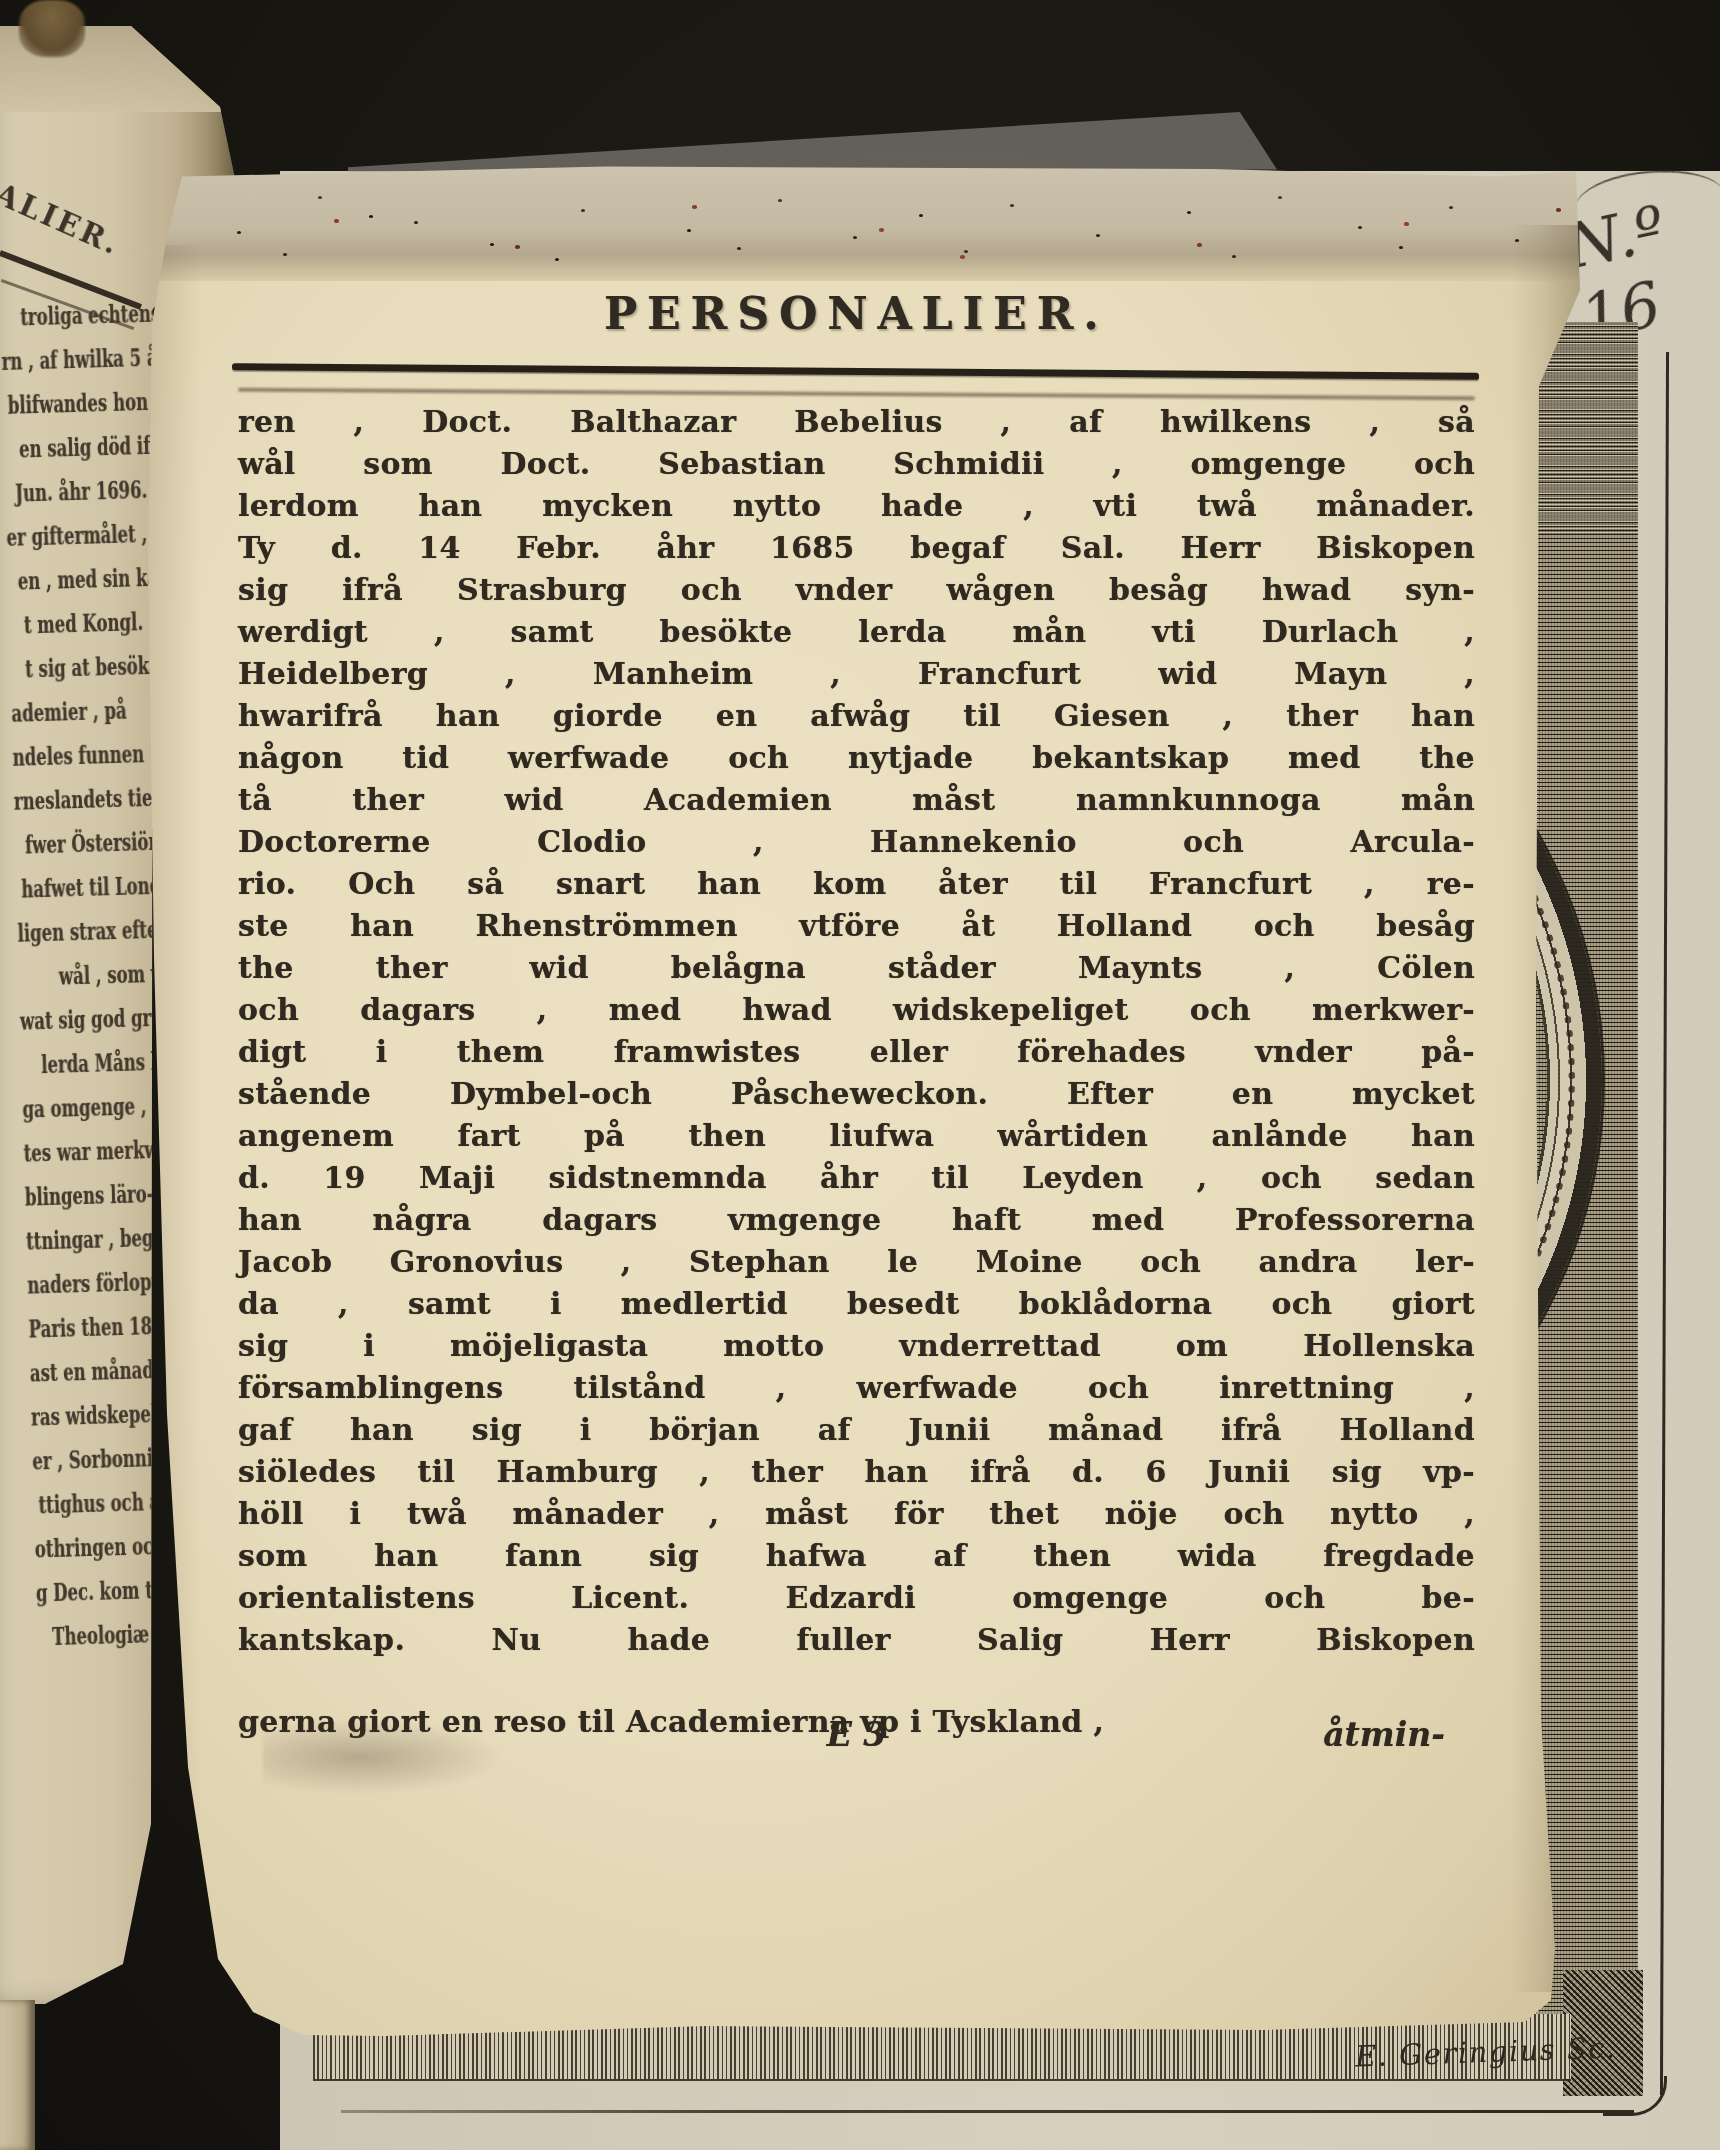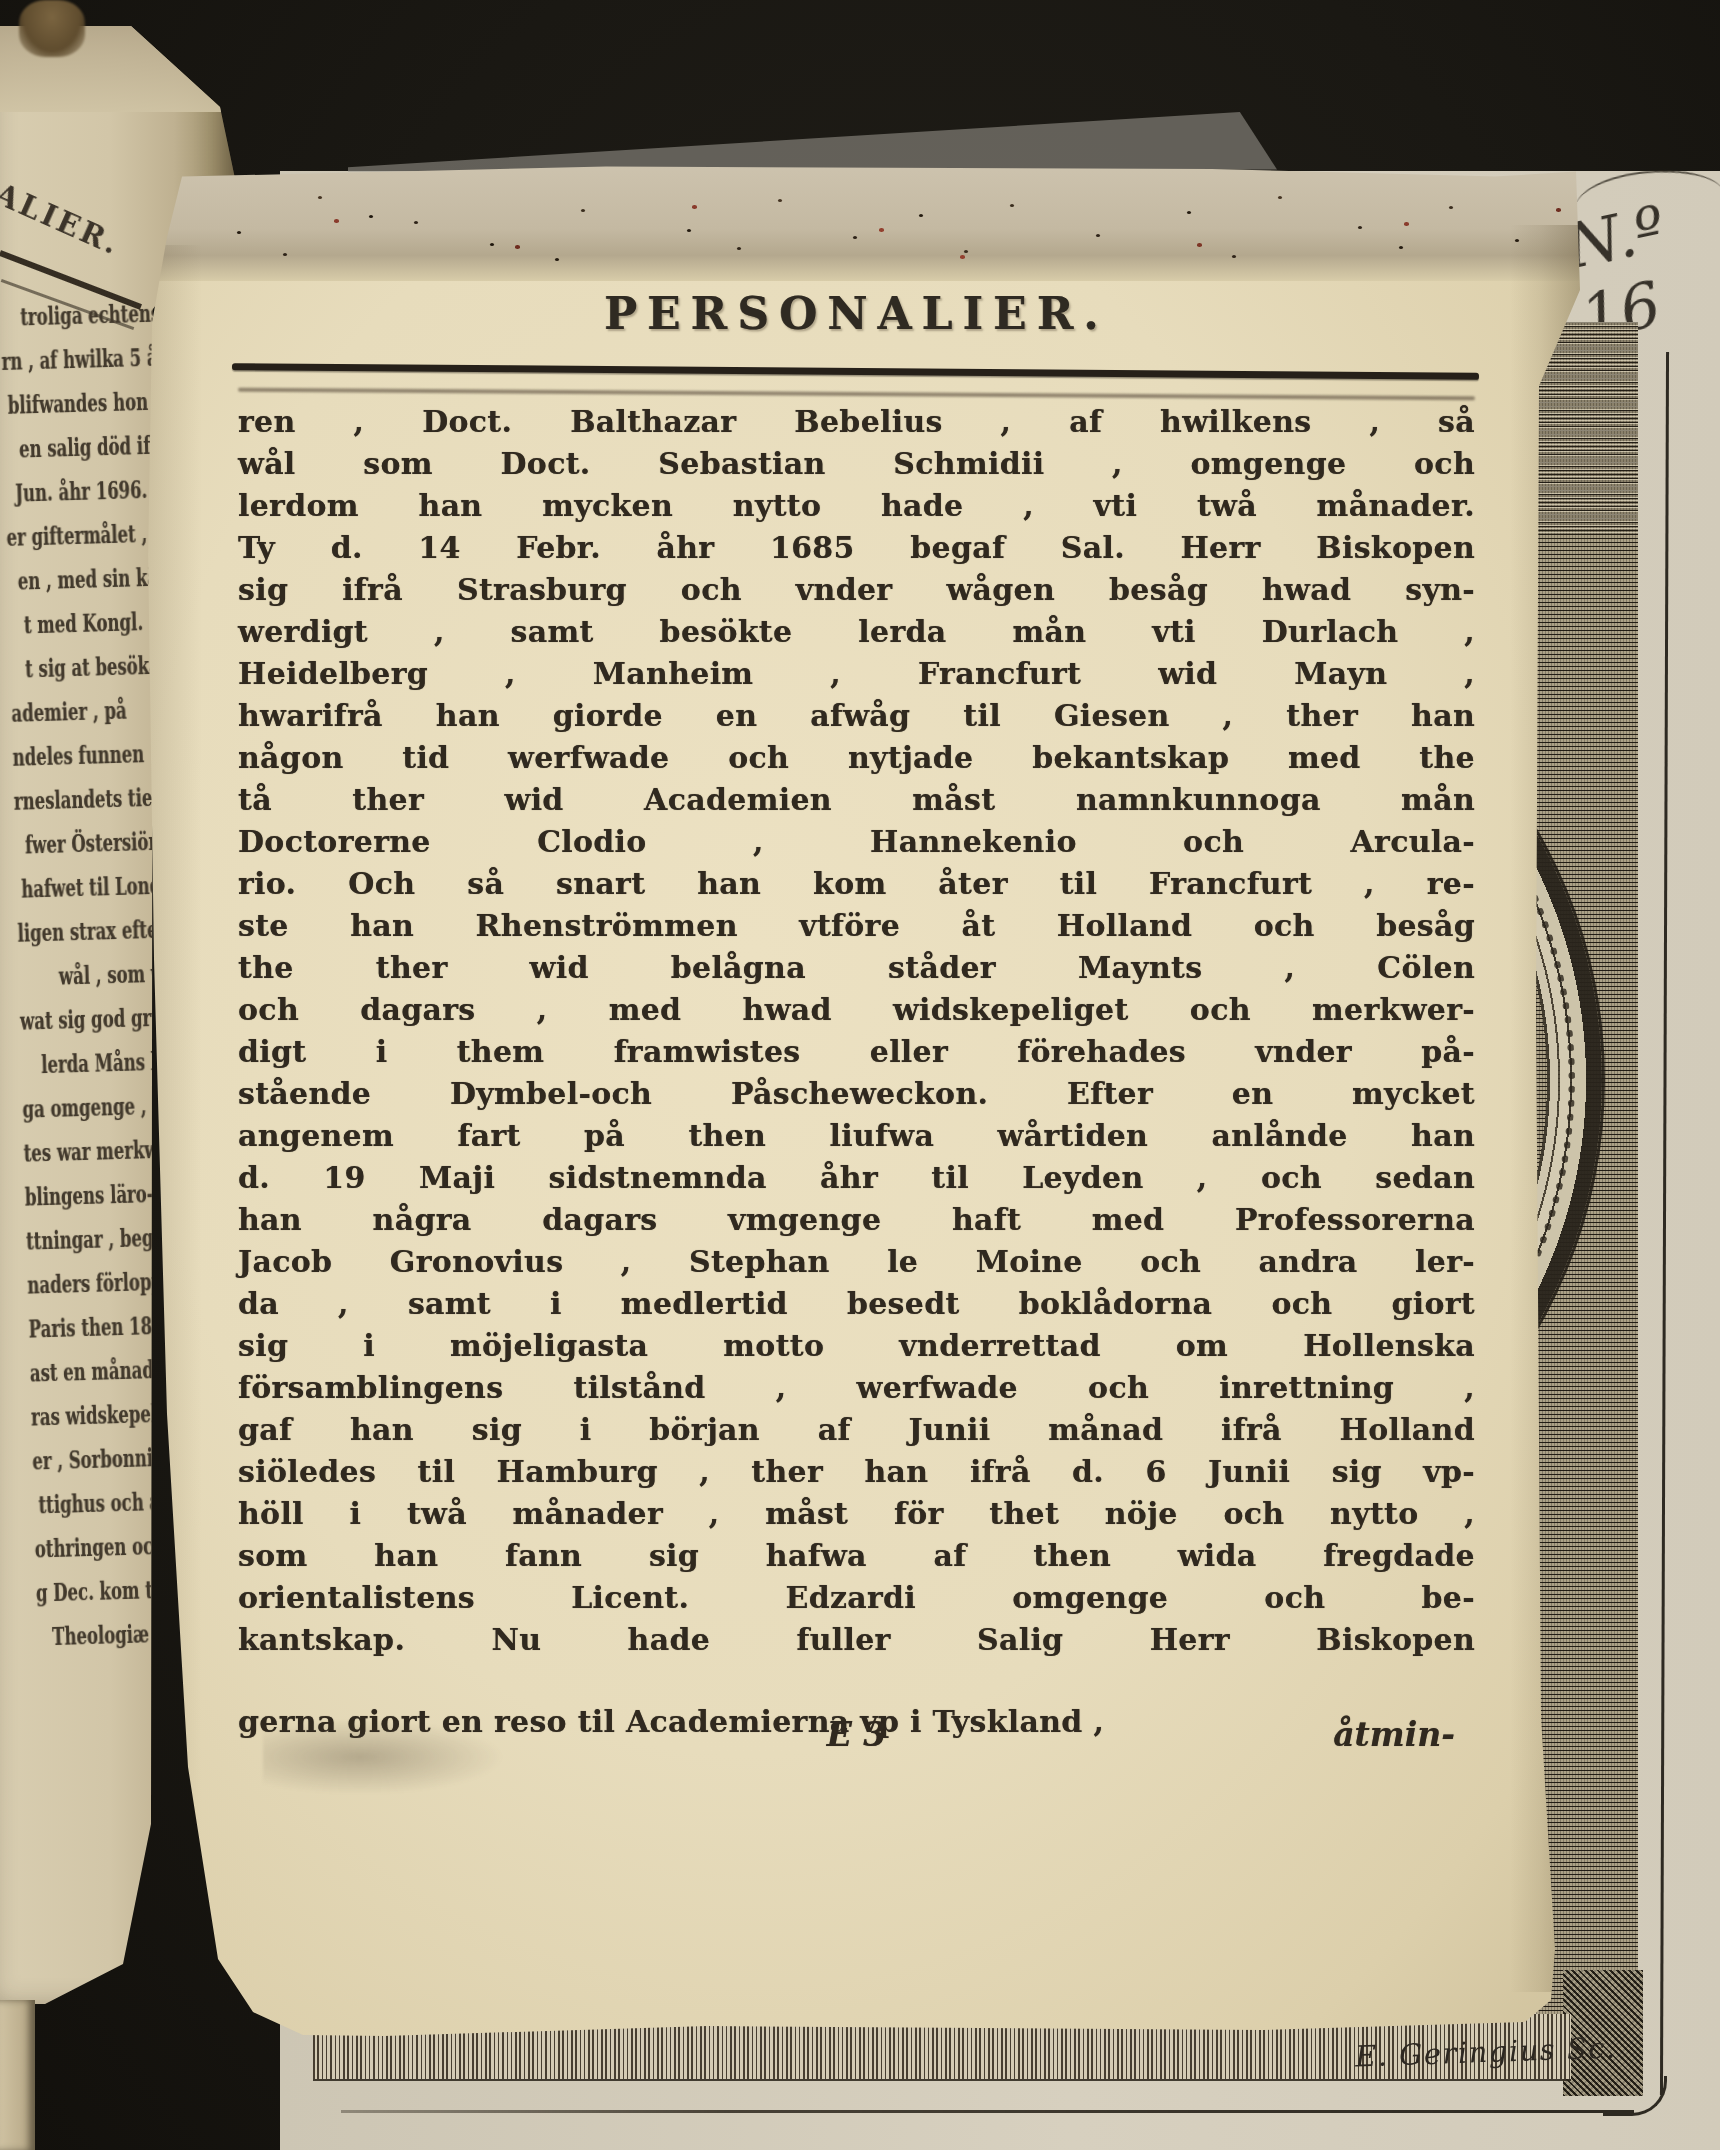--- a/index.html
+++ b/index.html
@@ -101,21 +101,21 @@
   #rule-thin{position:absolute;left:167px;top:228px;width:1237px;height:4px;background:rgba(72,61,45,.55);
     transform:rotate(.4deg);filter:blur(1px);border-radius:2px;}
   #text-block{position:absolute;left:167px;top:237px;width:1237px;color:#30291f;}
   .tline{width:100%;height:42px;line-height:42px;font-size:30px;font-weight:700;
     text-align:justify;text-align-last:justify;white-space:nowrap;letter-spacing:0.3px;
     text-shadow:0 0 0.8px rgba(48,41,31,.65);}
   .tline.last{text-align-last:left;margin-top:40px;}
   #signature-row{position:absolute;left:167px;top:1551px;width:1237px;height:45px;
     font-size:33px;font-weight:700;color:#30291f;text-shadow:0 0 0.8px rgba(48,41,31,.65);font-style:italic;}
   #signature-mark{position:absolute;left:0;width:100%;text-align:center;}
-  #catchword{position:absolute;right:20px;}
+  #catchword{position:absolute;right:30px;}
   #ghost-smudge{position:absolute;left:192px;top:1555px;width:242px;height:76px;
     background:radial-gradient(ellipse at 40% 50%, rgba(72,61,45,.3), rgba(72,61,45,0) 70%);
     filter:blur(1.5px);}
   
   #leaf-bottom-sliver{position:absolute;left:0;top:2000px;width:35px;height:151px;z-index:2;
     background:linear-gradient(90deg,#cfc2a2,#b3a483);box-shadow:inset -6px 0 7px rgba(30,24,12,.5);}
 </style>
 </head>
 <body>
 

